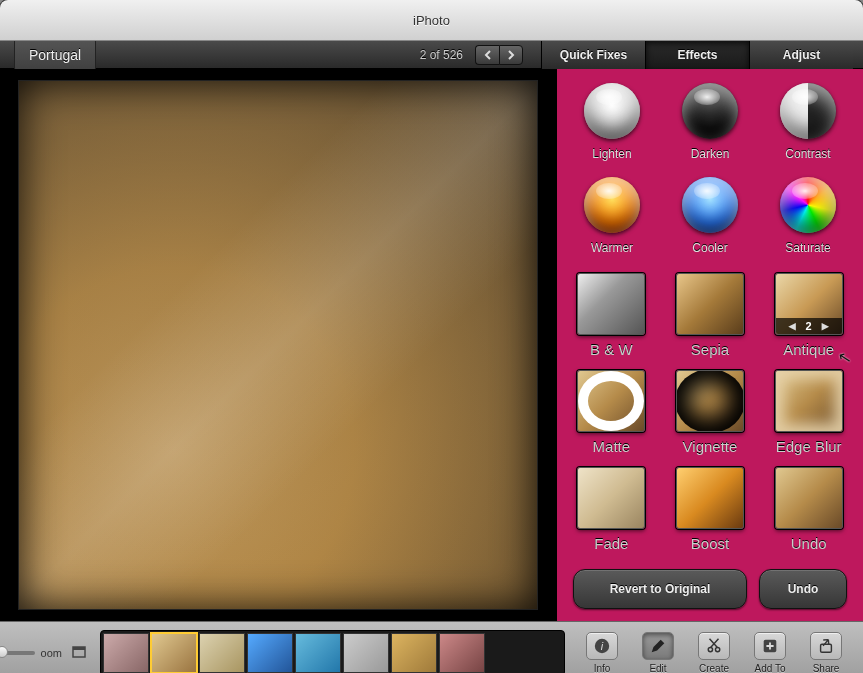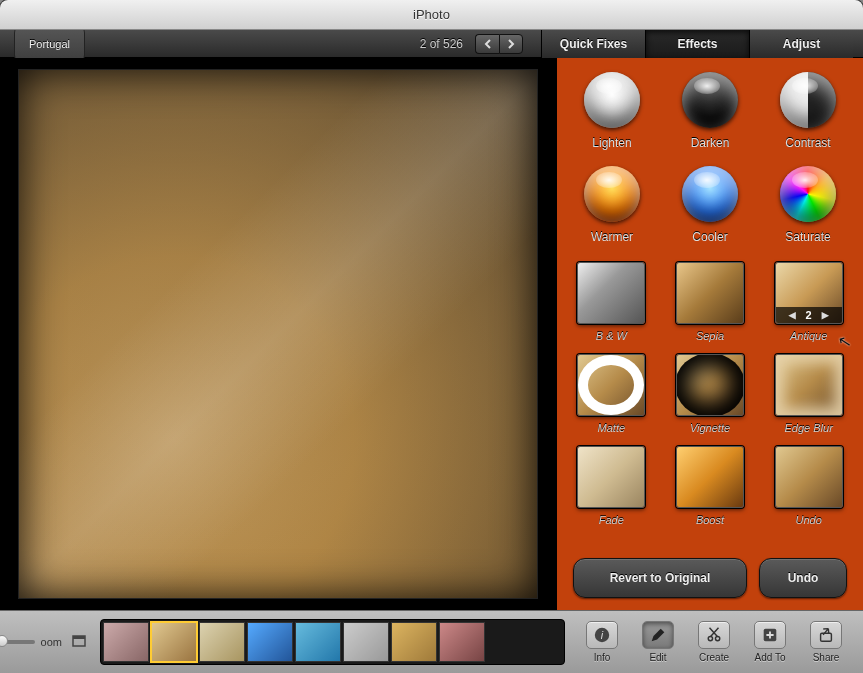--- a/index.html
+++ b/index.html
@@ -9,42 +9,42 @@
   .window {
     position: relative;
     width: 863px; height: 673px;
     background: #1a1a1a;
     border-radius: 8px 8px 0 0;
     box-shadow: 0 0 0 1px rgba(0,0,0,.6);
   }
 
   
   .titlebar {
-    height: 30px;
+    height: 41px;
     background: linear-gradient(#f0f0f0, #d0d0d0);
     border-bottom: 1px solid #888;
     display: flex; align-items: center; justify-content: center;
     position: relative;
     border-radius: 8px 8px 0 0;
   }
   .titlebar .title { font-size: 13px; color: #333; text-shadow: 0 1px 0 #fff; }
 
   
   .top-toolbar {
     height: 28px;
     background: linear-gradient(#4a4a4a, #2a2a2a);
     border-bottom: 1px solid #000;
     display: flex; align-items: center;
     padding: 0 10px 0 14px;
     color: #ddd;
   }
   .album-pill {
     background: linear-gradient(#5a5a5a,#3a3a3a);
     border: 1px solid #222; border-radius: 12px;
-    padding: 16px 14px; font-size: 11px; color: #eee;
+    padding: 16px 14px; font-size: 14px; color: #eee;
     text-shadow: 0 -1px 0 #000;
     box-shadow: inset 0 1px 0 rgba(255,255,255,.15);
   }
   .counter { margin-left: auto; font-size: 12px; color: #ccc; text-shadow: 0 -1px 0 #000; }
   .navarrows { margin-left: 12px; display: flex; }
   .navarrow {
     width: 24px; height: 20px;
     background: linear-gradient(#666,#3a3a3a);
     border: 1px solid #111; color: #ddd;
     display: flex; align-items: center; justify-content: center;
@@ -74,21 +74,21 @@
     width: 520px; height: 530px;
     background:
       linear-gradient(135deg, rgba(255,255,255,0) 35%, rgba(255,255,255,.15) 50%, rgba(255,255,255,0) 65%),
       linear-gradient(rgba(120,100,70,.35), rgba(120,100,70,.1)),
       radial-gradient(ellipse at 30% 70%, #c9a060 0%, #b78a45 35%, #4a3a24 100%);
     border: 1px solid #222;
     box-shadow: 0 0 40px rgba(0,0,0,.9) inset;
   }
 
   .panel {
-    flex: 1; background: #c2410c; border-left: 1px solid #000;
+    flex: 1; background: #be185d; border-left: 1px solid #000;
     display: flex; flex-direction: column;
     padding: 14px 10px 0 10px;
   }
 
   .orb-grid { display: grid; grid-template-columns: repeat(3, 1fr); gap: 16px 8px; justify-items: center; margin-bottom: 18px; }
   .orb-item { display: flex; flex-direction: column; align-items: center; gap: 8px; }
   .orb {
     width: 56px; height: 56px; border-radius: 50%;
     box-shadow: inset 0 10px 18px rgba(255,255,255,.6), inset 0 -10px 18px rgba(0,0,0,.55), 0 2px 4px rgba(0,0,0,.7);
     position: relative;
@@ -118,21 +118,21 @@
   .thumb-antique  { background: linear-gradient(135deg,#ead7a8,#c89a55 50%,#6a4a28); }
   .thumb-matte    { background: linear-gradient(135deg,#e0c890,#b58b4a 50%,#6a4a28); }
   .thumb-matte::after { content:""; position:absolute; inset:0; border-radius:50%; box-shadow: inset 0 0 0 10px #fff; }
   .thumb-vignette { background: linear-gradient(135deg,#e0c890,#b58b4a 50%,#6a4a28); }
   .thumb-vignette::after { content:""; position:absolute; inset:-2px; border-radius:50%; box-shadow: inset 0 0 22px 14px #000; }
   .thumb-edgeblur { background: linear-gradient(135deg,#e0c890,#b58b4a 50%,#6a4a28); filter: blur(.3px); }
   .thumb-edgeblur::after { content:""; position:absolute; inset:0; box-shadow: inset 0 0 14px 8px rgba(230,210,170,.9); }
   .thumb-fade     { background: linear-gradient(135deg,#efe3c8,#cfbb91 50%,#9a8560); }
   .thumb-boost    { background: linear-gradient(135deg,#ffcf70,#d98a20 50%,#6a3a10); }
   .thumb-none     { background: linear-gradient(135deg,#e0c890,#b58b4a 50%,#6a4a28); }
-  .thumb-label { font-size: 11px; color: #ccc; text-shadow: 0 -1px 0 #000; font-style: italic; }
+  .thumb-label { font-size: 15px; color: #ccc; text-shadow: 0 -1px 0 #000; }
 
   .thumb-overlay {
     position: absolute; left:0; right:0; bottom:0; height: 16px;
     background: rgba(0,0,0,.7); color:#fff; font-size:11px; font-weight:bold;
     display:flex; align-items:center; justify-content:center; gap:10px;
   }
   .thumb-overlay .tri { font-size: 9px; color:#ddd; }
   .cursor-ptr {
     position:absolute; right:-9px; bottom:-9px; font-size:16px; color:#111;
     transform: rotate(-12deg);

